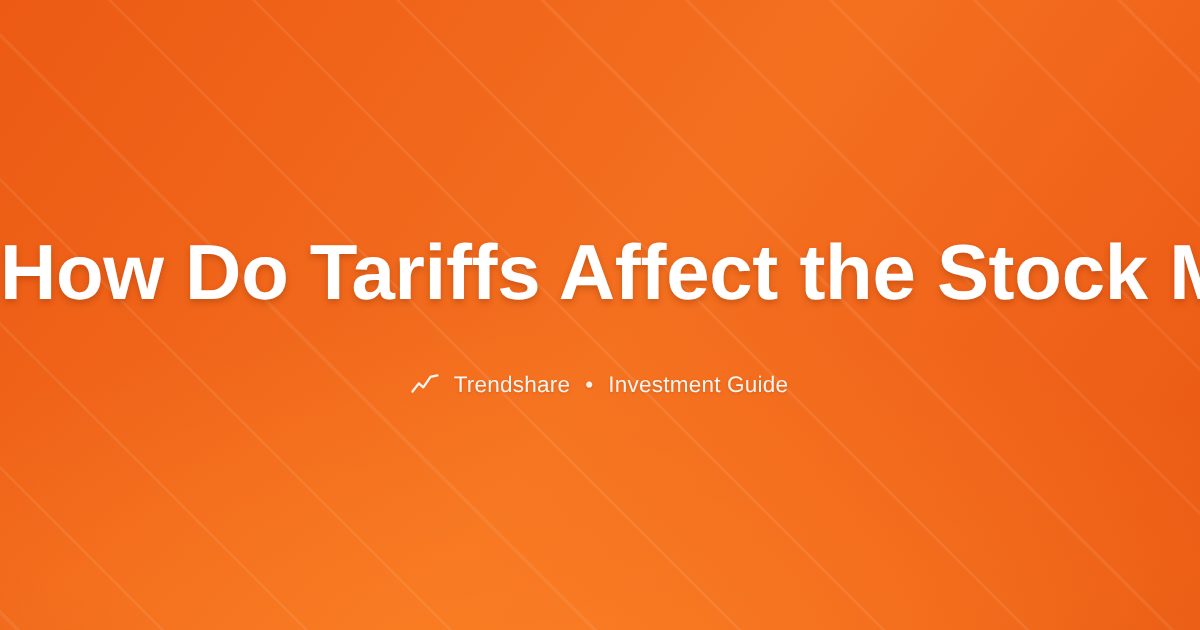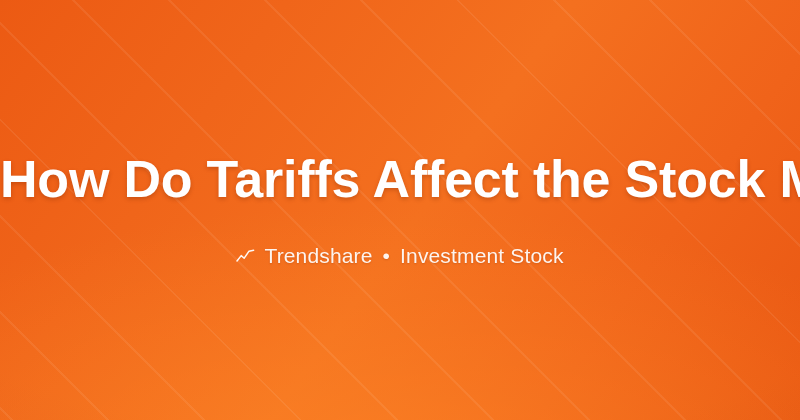--- a/index.html
+++ b/index.html
@@ -74,21 +74,21 @@
     margin: 0;
     
   }
 
   #hero-subtitle {
     margin-top: 38px;
     display: flex;
     align-items: center;
     gap: 9px;
     color: rgba(255,255,255,0.93);
-    font-size: 21px;
+    font-size: 15px;
     font-weight: normal;
     letter-spacing: 0.15px;
     text-shadow: 0 1px 2px rgba(120,38,0,0.22);
     text-align: right;
   }
 
   #hero-subtitle .trend-icon {
     display: inline-flex;
     width: 19px;
     height: 14px;
@@ -115,18 +115,18 @@
     <div id="hero-subtitle">
 
       <span class="trend-icon">
         <svg viewBox="0 0 19 14" width="19" height="14" aria-hidden="true">
           <polyline points="1,12 5.2,6.6 8.2,9.2 13,2.2 17.6,1.2" fill="none" stroke="#ffffff" stroke-width="1.5" stroke-linecap="round" stroke-linejoin="round"></polyline>
         </svg>
       </span>
 
       <span>Trendshare</span>
       <span class="sub-sep">•</span>
-      <span>Investment Stock</span>
+      <span>Investment Guide</span>
 
     </div>
 
   </div>
 </div>
 
 </body></html>

